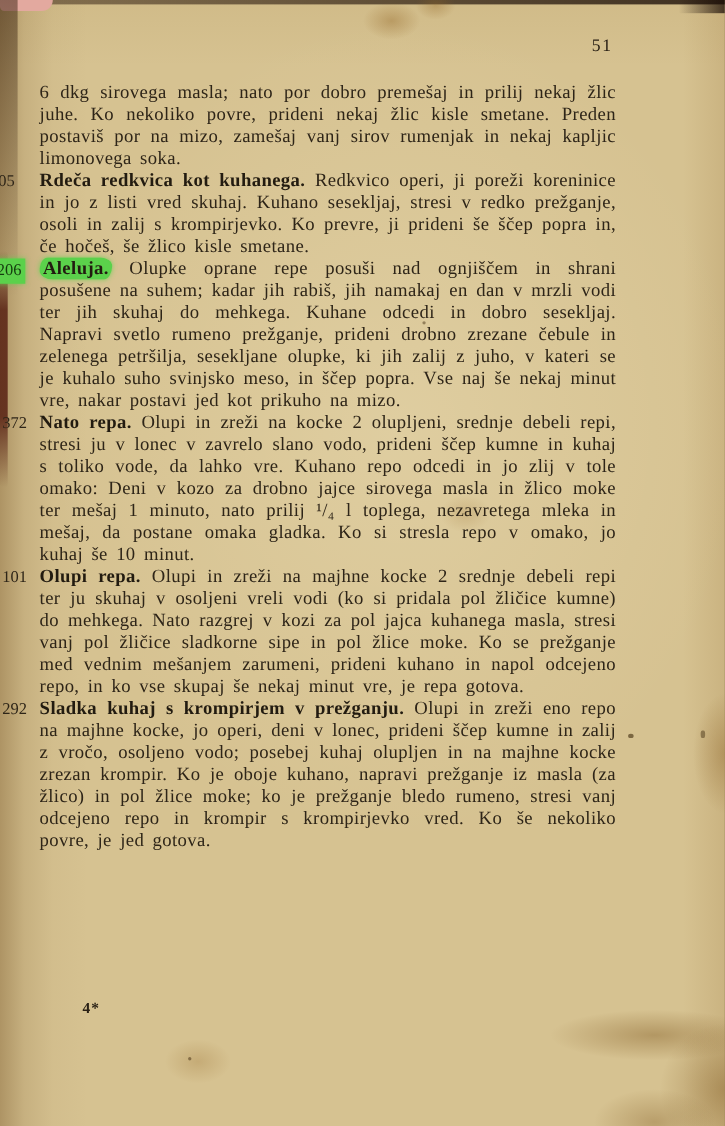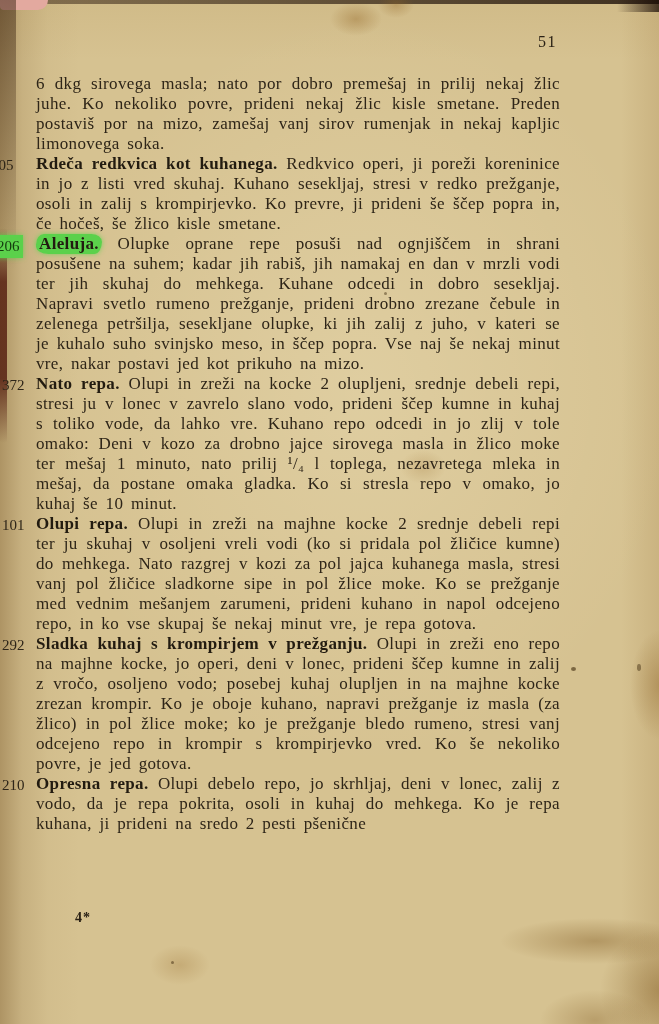--- a/index.html
+++ b/index.html
@@ -115,23 +115,18 @@
       <b class="title">Olupi repa.</b>
       <span>Olupi in zreži na majhne kocke 2 srednje debeli repi ter ju skuhaj v osoljeni vreli vodi (ko si pridala pol žličice kumne) do mehkega. Nato razgrej v kozi za pol jajca kuhanega masla, stresi vanj pol žličice sladkorne sipe in pol žlice moke. Ko se prežganje med vednim mešanjem zarumeni, prideni kuhano in napol odcejeno repo, in ko vse skupaj še nekaj minut vre, je repa gotova.</span>
     </p>
 
     <p>
       <span class="num">292</span>
       <b class="title">Sladka kuhaj s krompirjem v prežganju.</b>
       <span>Olupi in zreži eno repo na majhne kocke, jo operi, deni v lonec, prideni ščep kumne in zalij z vročo, osoljeno vodo; posebej kuhaj olupljen in na majhne kocke zrezan krompir. Ko je oboje kuhano, napravi prežganje iz masla (za žlico) in pol žlice moke; ko je prežganje bledo rumeno, stresi vanj odcejeno repo in krompir s krompirjevko vred. Ko še nekoliko povre, je jed gotova.</span>
     </p>
 
-    <p>
-      <span class="num">210</span>
-      <b class="title">Opresna repa.</b>
-      <span>Olupi debelo repo, jo skrhljaj, deni v lonec, zalij z vodo, da je repa pokrita, osoli in kuhaj do mehkega. Ko je repa kuhana, ji prideni na sredo 2 pesti pšenične</span>
-    </p>
 
   </div>
 
   <div class="sig">4*</div>
 
 </div>
 
 </body></html>

